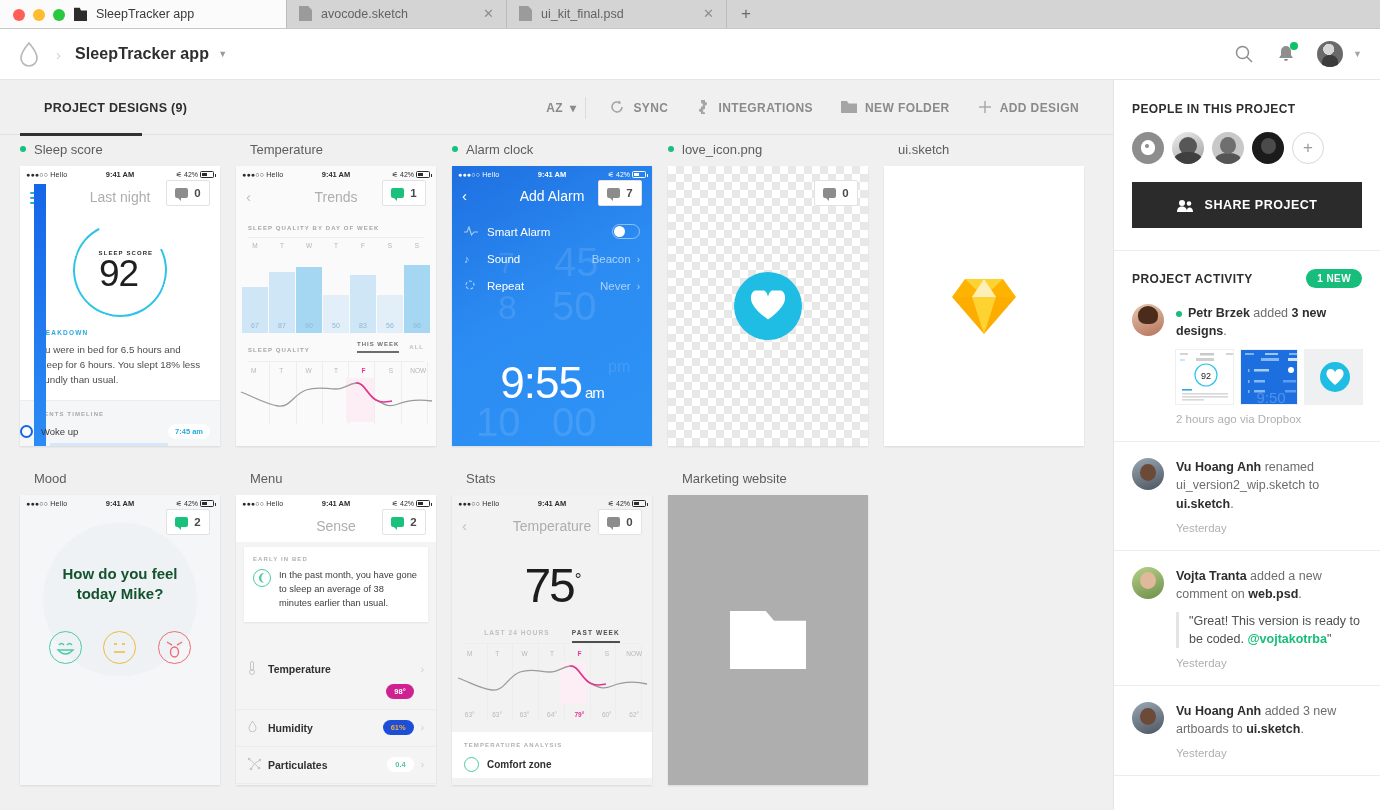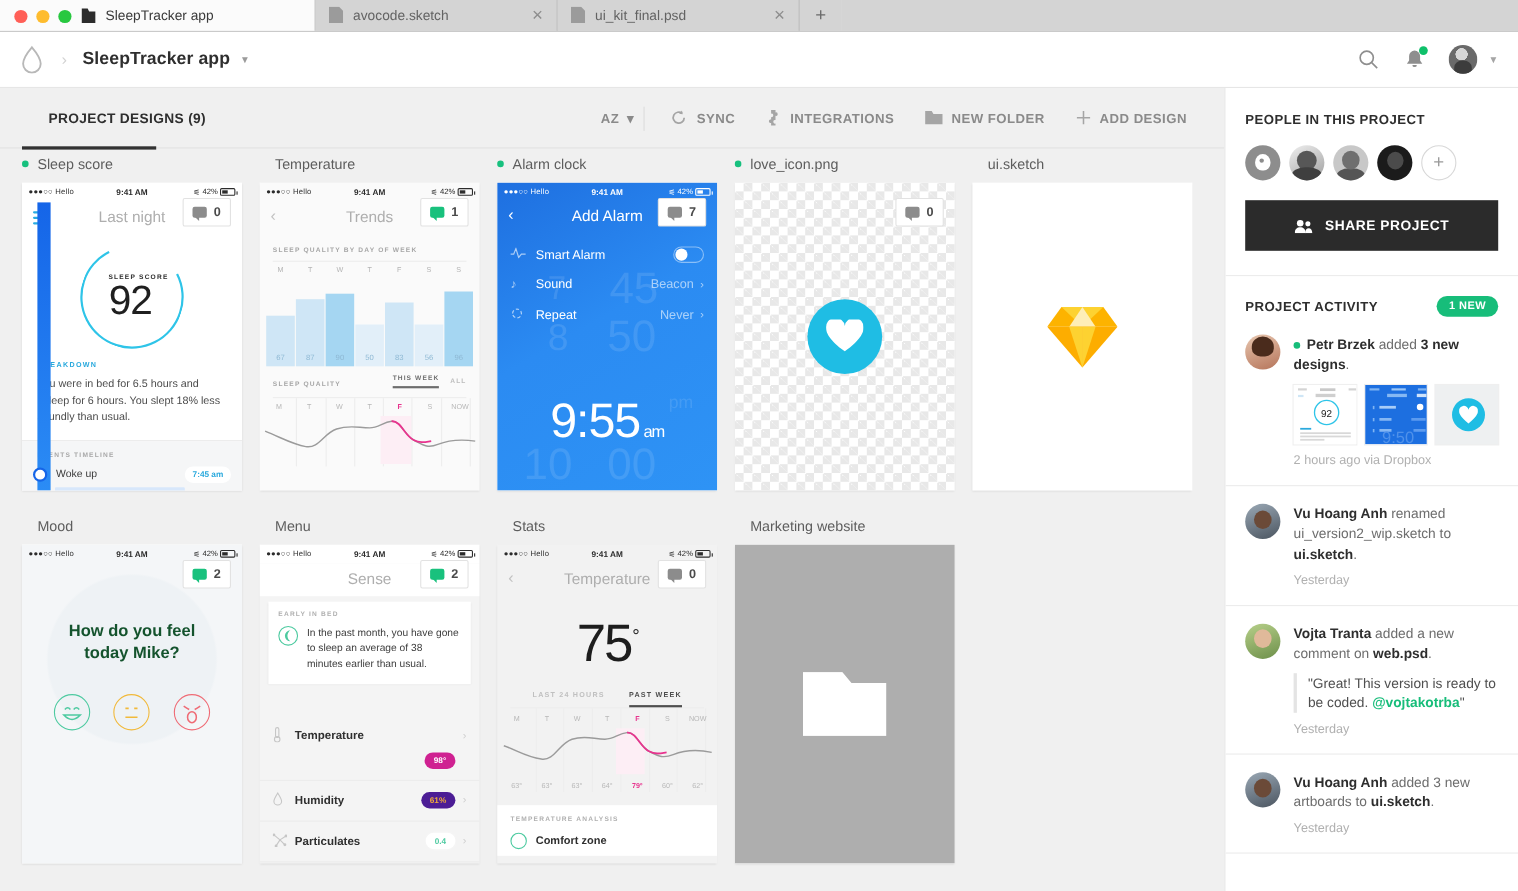--- a/index.html
+++ b/index.html
@@ -120,21 +120,21 @@
           display: flex; flex-direction: column; align-items: center; justify-content: center;
           border-top-color: transparent; transform: rotate(18deg); }
   .ring > * { transform: rotate(-18deg); }
   .ring-lbl { font-size: 6px; letter-spacing: 1.1px; color: #2c2c2c; font-weight: bold; margin-bottom: 1px; }
   .ring-num { font-size: 37px; color: #1f1f1f; font-weight: 300; line-height: .95; letter-spacing: -1px; }
   .sec-lbl { font-size: 6.5px; letter-spacing: 1.2px; color: #2aa9dd; font-weight: bold; margin: 12px 0 6px 14px; }
   .body-txt { font-size: 9.8px; color: #4c4c4c; line-height: 1.55; margin: 0 14px; }
   .split-line { height: 1px; background: #ececec; margin-top: 12px; }
   .ev-zone { background: #f5f6f7; padding: 10px 0 0; height: 62px; }
   .ev-lbl { font-size: 6px; letter-spacing: 1.1px; color: #a8a8a8; font-weight: bold; margin-left: 14px; }
-  .ev-row { display: flex; align-items: center; margin: 7px 0 0 10px; position: relative; }
+  .ev-row { display: flex; align-items: center; margin: 7px 0 0 0; position: relative; }
   .ev-bar { position: absolute; left: 14px; top: 18px; width: 12px; bottom: 0; background: linear-gradient(#1565e8,#2b8cf5); }
   .ev-ic { width: 13px; height: 13px; border-radius: 50%; border: 2px solid #1565e8; background: #fff; z-index: 2; flex: 0 0 auto; }
   .ev-txt { font-size: 9.5px; color: #3b3b3b; margin-left: 8px; }
   .ev-time { margin-left: auto; margin-right: 10px; background: #fff; border-radius: 9px; font-size: 7.5px;
              color: #2aa9dd; padding: 3px 7px; font-weight: 600; z-index: 2; }
   .ghostbar { height: 9px; background: #d7e7fb; margin: 4px 0 0 30px; border-radius: 1px; }
 
   
   .minilbl { font-size: 6px; letter-spacing: 1.1px; color: #a6a6a6; font-weight: bold; }
   .rulel { height: 1px; background: #ededed; }
@@ -189,21 +189,21 @@
   .sense-card { background:#fff; margin: 5px 8px 0; padding: 9px 9px 11px; box-shadow: 0 1px 2px rgba(0,0,0,.07); }
   .sense-lbl { font-size: 6px; letter-spacing: 1.1px; color: #b0b0b0; font-weight: bold; margin-bottom: 7px; }
   .sense-body { display: flex; gap: 8px; }
   .moon { width: 18px; height: 18px; border-radius: 50%; border: 1.4px solid #4dcaa0; flex: 0 0 auto; position: relative; }
   .sense-txt { font-size: 9.3px; color: #3d3d3d; line-height: 1.5; }
   .mrow { display: flex; align-items: center; padding: 10px 12px; border-bottom: 1px solid #ececec; }
   .mrow-ic { width: 16px; color: #c6c6c6; font-size: 12px; }
   .mrow-lbl { font-size: 10.5px; color: #2f2f2f; font-weight: 600; margin-left: 4px; }
   .pill { margin-left: auto; border-radius: 9px; font-size: 7.5px; font-weight: bold; padding: 3px 8px; }
   .pill.magenta { background: #cf2191; color: #fff; margin-top: 44px; }
-  .pill.amber { background: #4c1d95; color: #f0a93c; box-shadow: 0 0 0 1px #f5f5f5; }
+  .pill.amber { background: #1d4ed8; color: #f0a93c; box-shadow: 0 0 0 1px #f5f5f5; }
   .pill.mint { background: #fff; color: #4dcaa0; box-shadow: 0 0 0 1px #f5f5f5; }
   .pill.plain { background: transparent; color: #b6b6b6; font-weight: 400; font-size: 10px; }
   .mrow-chev { color: #cfcfcf; font-size: 10px; margin-left: 7px; }
 
   
   .bigtemp { text-align: center; font-size: 48px; color: #1d1d1d; font-weight: 300; letter-spacing: -2px;
              margin-top: 20px; position: relative; display: inline-block; width: 100%; }
   .bigtemp sup { font-size: 17px; font-weight: 300; vertical-align: super; margin-left: 1px; }
   .st-tabs { display: flex; justify-content: center; gap: 22px; margin-top: 16px; }
   .st-tab { font-size: 6.5px; letter-spacing: 1.1px; font-weight: bold; color: #c0c0c0; padding-bottom: 5px; }

